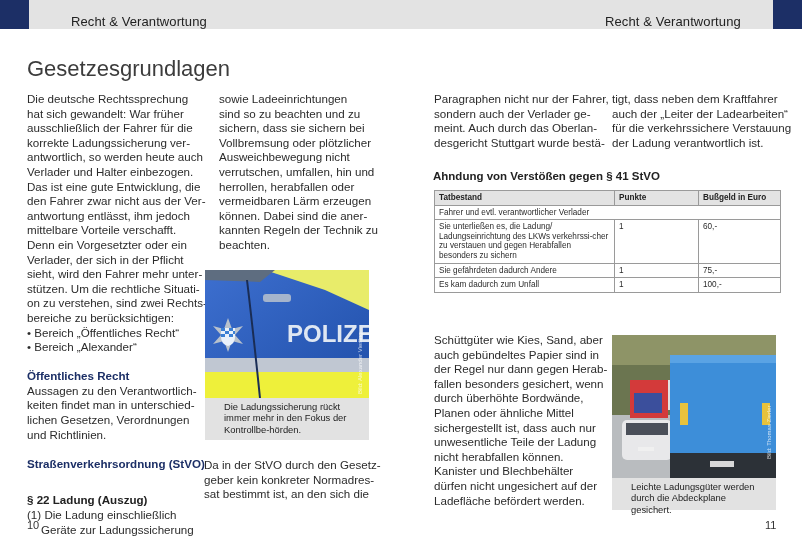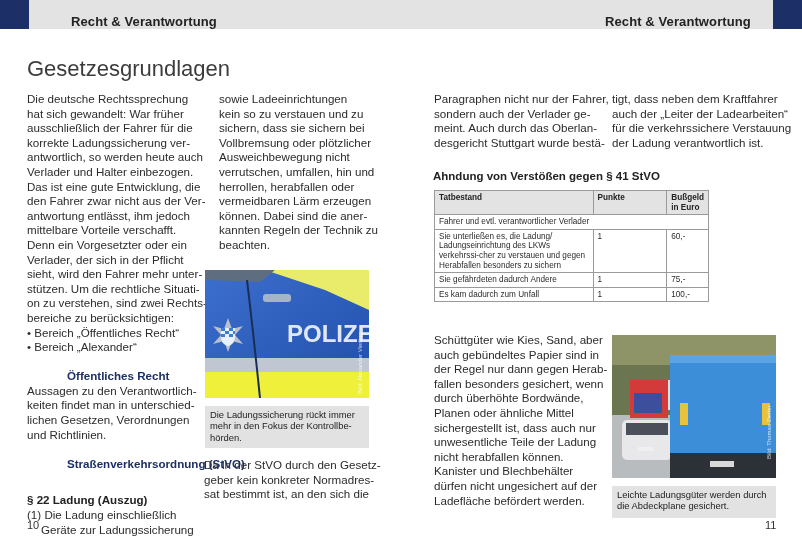--- a/index.html
+++ b/index.html
@@ -3,34 +3,34 @@
 <meta charset="utf-8">
 <style>
   html, body { margin:0; padding:0; }
   body { width:802px; height:550px; position:relative; background:#ffffff; overflow:hidden;
          font-family:"Liberation Sans", "DejaVu Sans", sans-serif; color:#2b2b2b; }
   .band { position:absolute; top:0; height:29px; background:#e3e3e3; }
   .band.left { left:0; width:401px; }
   .band.right { left:401px; width:401px; }
   .navy { position:absolute; top:0; height:29px; width:29px; background:#1c2f66; }
   .navy.l { left:0; } .navy.r { left:773px; }
-  .running { position:absolute; top:14px; font-size:13px; font-weight:bold; color:#222; letter-spacing:0.1px; }
+  .running { position:absolute; top:14px; font-size:13px; font-weight:normal; color:#222; letter-spacing:0.1px; }
   .running.l { left:71px; } .running.r { left:605px; }
   .title { position:absolute; left:27px; top:56px; font-size:22px; color:#3c3c3c; font-weight:normal; }
   .col { position:absolute; font-size:11.6px; line-height:14.6px; color:#2b2b2b; }
   .line { display:block; white-space:nowrap; }
-  .h-blue { color:#1c2f66; font-weight:bold;margin-left:40px; }
+  .h-blue { color:#1c2f66; font-weight:bold; }
   .h-dark { font-weight:bold; color:#222;margin-top:22px; }
   .indent { padding-left:14px; }
   .gap { height:14.6px; }
   .photo { position:absolute; overflow:hidden; }
-  .caption { position:absolute; background:#e2e2e2; font-size:9.4px; line-height:11.4px; color:#222; padding:3px 5px; box-sizing:border-box;margin-top:8px; }
+  .caption { position:absolute; background:#e2e2e2; font-size:9.4px; line-height:11.4px; color:#222; padding:3px 19px; box-sizing:border-box; }
   .credit { position:absolute; font-size:6px; color:rgba(255,255,255,0.75); transform:rotate(-90deg); transform-origin:left top; white-space:nowrap; }
   .tbl-title { position:absolute; left:433px; top:170px; font-size:11.5px; font-weight:bold; color:#222; }
-  table.fines { position:absolute; left:434px; top:190px; width:275px; border-collapse:collapse; font-size:8.2px; line-height:9.6px; color:#2b2b2b; }
+  table.fines { position:absolute; left:434px; top:190px; width:347px; border-collapse:collapse; font-size:8.2px; line-height:9.6px; color:#2b2b2b; }
   table.fines td, table.fines th { border:1px solid #9a9a9a; padding:2px 4px; vertical-align:top; text-align:left; }
   table.fines th { background:#e3e3e3; font-weight:bold; color:#222; }
   .pagenum { position:absolute; top:519px; font-size:11px; color:#333; }
 </style>
 </head>
 <body>
 
 <div class="band left"></div>
 <div class="band right"></div>
 <div class="navy l"></div>
@@ -71,21 +71,21 @@
   <span class="line">und Richtlinien.</span>
   <div class="gap"></div>
   <span class="line h-blue">Straßenverkehrsordnung (StVO)</span>
   <span class="line h-dark">§ 22 Ladung (Auszug)</span>
   <span class="line">(1) Die Ladung einschließlich</span>
   <span class="line indent">Geräte zur Ladungssicherung</span>
 </div>
 
 <div class="col" style="left:219px; top:92px; width:180px;">
   <span class="line">sowie Ladeeinrichtungen</span>
-  <span class="line">kein so zu verstauen und zu</span>
+  <span class="line">sind so zu beachten und zu</span>
   <span class="line">sichern, dass sie sichern bei</span>
   <span class="line">Vollbremsung oder plötzlicher</span>
   <span class="line">Ausweichbewegung nicht</span>
   <span class="line">verrutschen, umfallen, hin und</span>
   <span class="line">herrollen, herabfallen oder</span>
   <span class="line">vermeidbaren Lärm erzeugen</span>
   <span class="line">können. Dabei sind die aner-</span>
   <span class="line">kannten Regeln der Technik zu</span>
   <span class="line">beachten.</span>
 </div>

